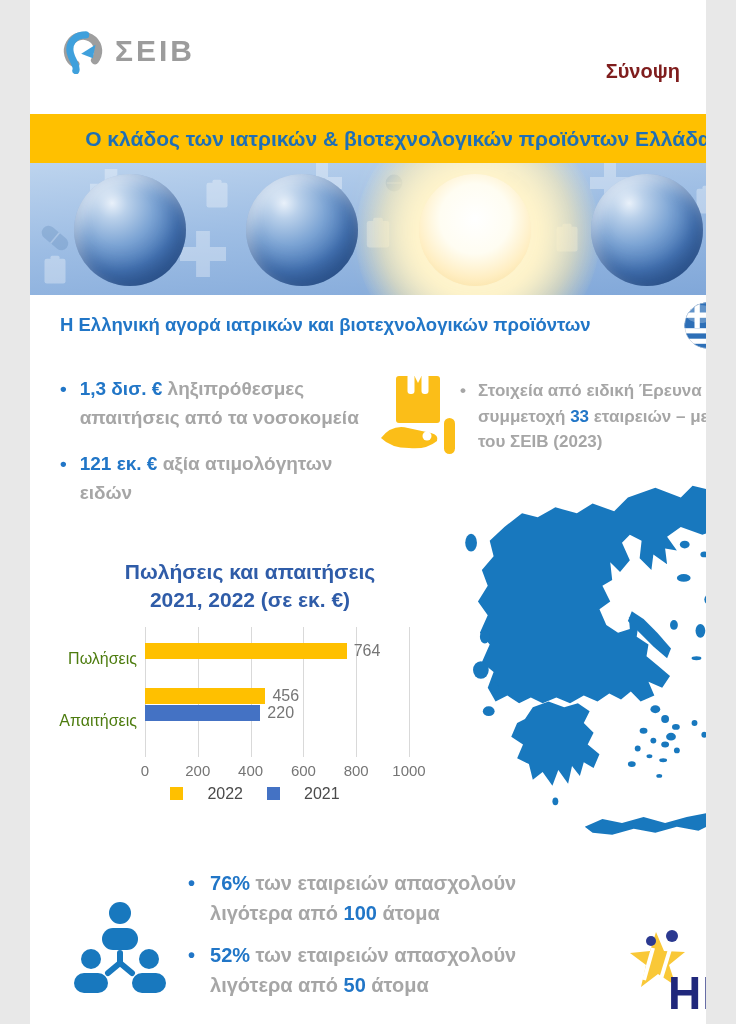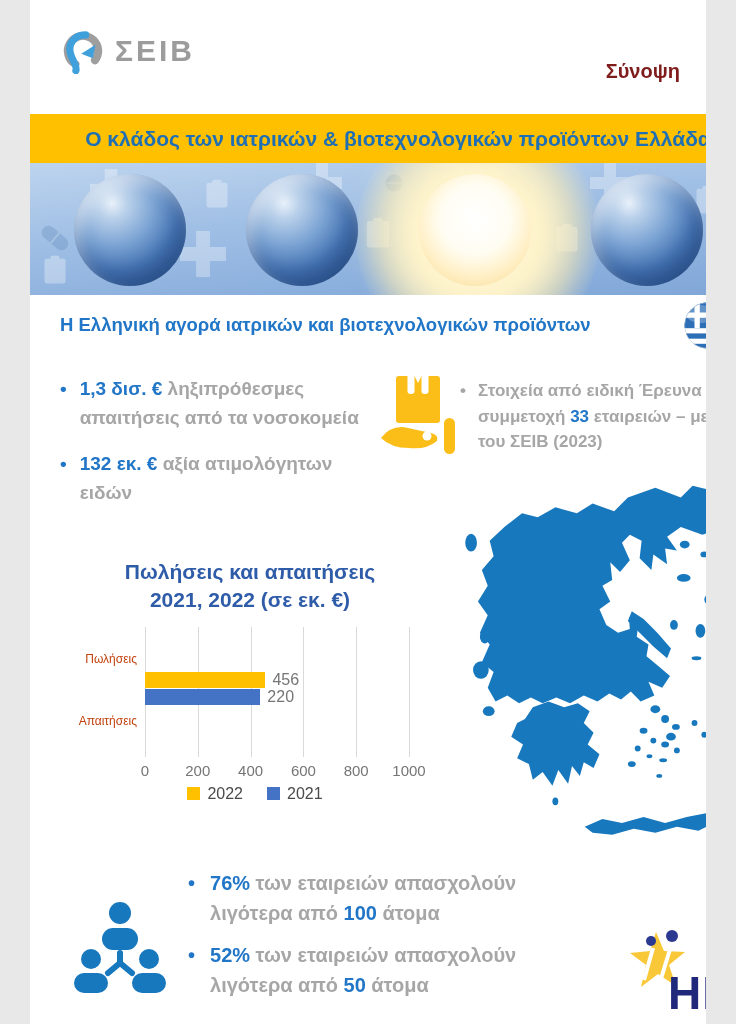--- a/index.html
+++ b/index.html
@@ -46,32 +46,32 @@
   .survey-note{position:absolute;left:430px;top:378px;width:300px;display:flex;gap:12px;
                font-size:17px;font-weight:bold;color:#A6A6A6;line-height:1.5;}
   .survey-dot{color:#A6A6A6;flex:0 0 auto;}
 
   
   .chart{position:absolute;left:35px;top:558px;width:400px;}
   .chart-title{width:370px;text-align:center;font-size:21px;font-weight:bold;color:#2F5CA8;line-height:1.35;}
   .chart-body{display:flex;margin-top:12px;}
   .cat-col{width:80px;box-sizing:border-box;padding-top:16px;display:flex;flex-direction:column;gap:29px;}
   .cat-label{height:33px;display:flex;align-items:center;justify-content:flex-end;
-             padding-right:8px;font-size:12px;color:#c2410c;}
+             padding-right:8px;font-size:16px;color:#4d7c0f;}
   .plot{position:relative;width:310px;height:130px;}
   .gridline{position:absolute;top:0;height:130px;width:1px;background:#D9D9D9;}
   .groups{position:absolute;left:0;top:16px;display:flex;flex-direction:column;gap:29px;}
   .bar-group{display:flex;flex-direction:column;gap:1px;}
   .bar-line{display:flex;align-items:center;height:16px;}
   .bar{height:16px;}
   .bar-val{margin-left:7px;font-size:16px;color:#757575;}
   .x-axis{position:relative;margin-left:80px;width:310px;height:24px;}
   .x-tick{position:absolute;top:5px;transform:translateX(-50%);font-size:15px;color:#757575;}
   .chart-legend{display:flex;justify-content:center;gap:24px;margin-top:4px;margin-left:20px;width:340px;}
-  .legend-item{display:flex;align-items:center;gap:7px;font-size:16px;color:#4a4a4a;}
+  .legend-item{display:flex;align-items:center;gap:24px;font-size:16px;color:#4a4a4a;}
   .legend-sq{width:13px;height:13px;display:inline-block;}
 
   
   .map{position:absolute;left:405px;top:476px;width:325px;height:392px;}
 
   
   .bottom-bullets{position:absolute;left:158px;top:868px;width:392px;}
   .bb-item{display:flex;gap:15px;font-size:20px;font-weight:bold;color:#A6A6A6;
            line-height:1.5;margin-bottom:12px;}
   .people-icon{position:absolute;left:42px;top:900px;width:96px;height:96px;}
@@ -206,21 +206,21 @@
     </svg>
   </span>
 
   <div class="left-bullets">
     <div class="b-item">
       <span class="b-dot">•</span>
       <span><span class="hl">1,3 δισ. €</span><span> ληξιπρόθεσμες απαιτήσεις από τα νοσοκομεία</span></span>
     </div>
     <div class="b-item">
       <span class="b-dot">•</span>
-      <span><span class="hl">132 εκ. €</span><span> αξία ατιμολόγητων ειδών</span></span>
+      <span><span class="hl">121 εκ. €</span><span> αξία ατιμολόγητων ειδών</span></span>
     </div>
   </div>
 
   <span class="hand-icon">
     <svg width="82" height="90" viewBox="0 0 82 90">
       <g fill="#FBBE18">
         <rect x="18" y="0" width="44" height="47" rx="3"></rect>
         <rect x="66" y="42" width="11" height="36" rx="5.5"></rect>
         <path d="M3,62 Q14,48 30,52 L53,57 Q61,59 59,65 Q48,74 31,72 Q13,72 3,62 Z"></path>
       </g>
@@ -250,20 +250,24 @@
         </div>
       <div class="plot" id="plot">
           <div class="gridline" style="left: 0px;"></div>
           <div class="gridline" style="left: 52.8px;"></div>
           <div class="gridline" style="left: 105.6px;"></div>
           <div class="gridline" style="left: 158.4px;"></div>
           <div class="gridline" style="left: 211.2px;"></div>
           <div class="gridline" style="left: 264px;"></div>
           <div class="groups">
             <div class="bar-group">
+              <div class="bar-line">
+                <div class="bar" style="width: 201.696px; background: rgb(255, 192, 0);"></div>
+                <span class="bar-val">764</span>
+              </div>
             </div>
             <div class="bar-group">
               <div class="bar-line">
                 <div class="bar" style="width: 120.384px; background: rgb(255, 192, 0);"></div>
                 <span class="bar-val">456</span>
               </div>
               <div class="bar-line">
                 <div class="bar" style="width: 115.368px; background: rgb(68, 114, 196);"></div>
                 <span class="bar-val">220</span>
               </div>

